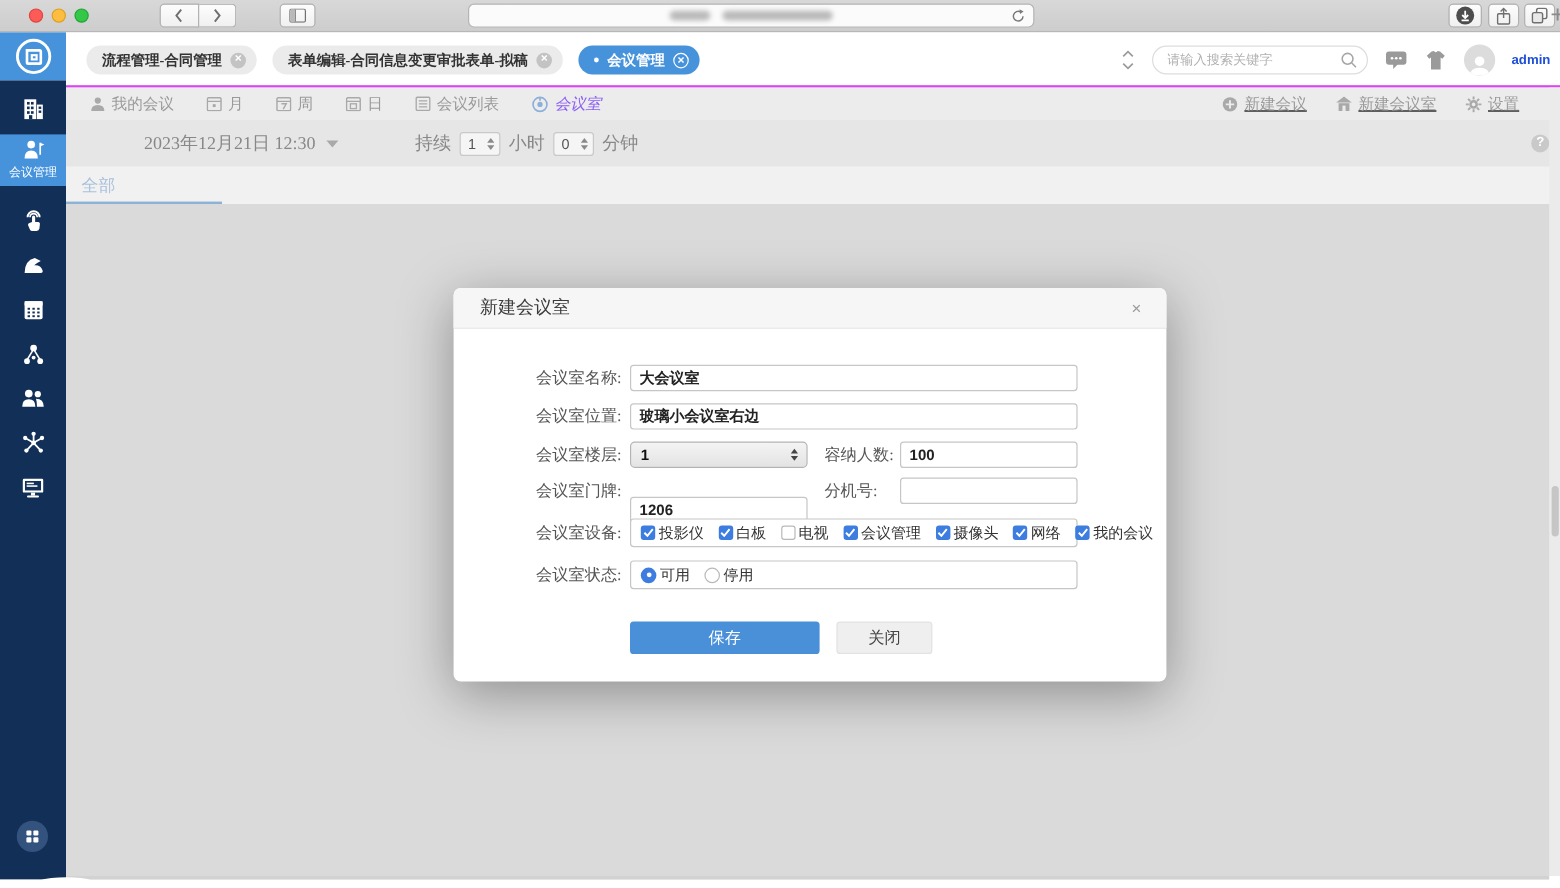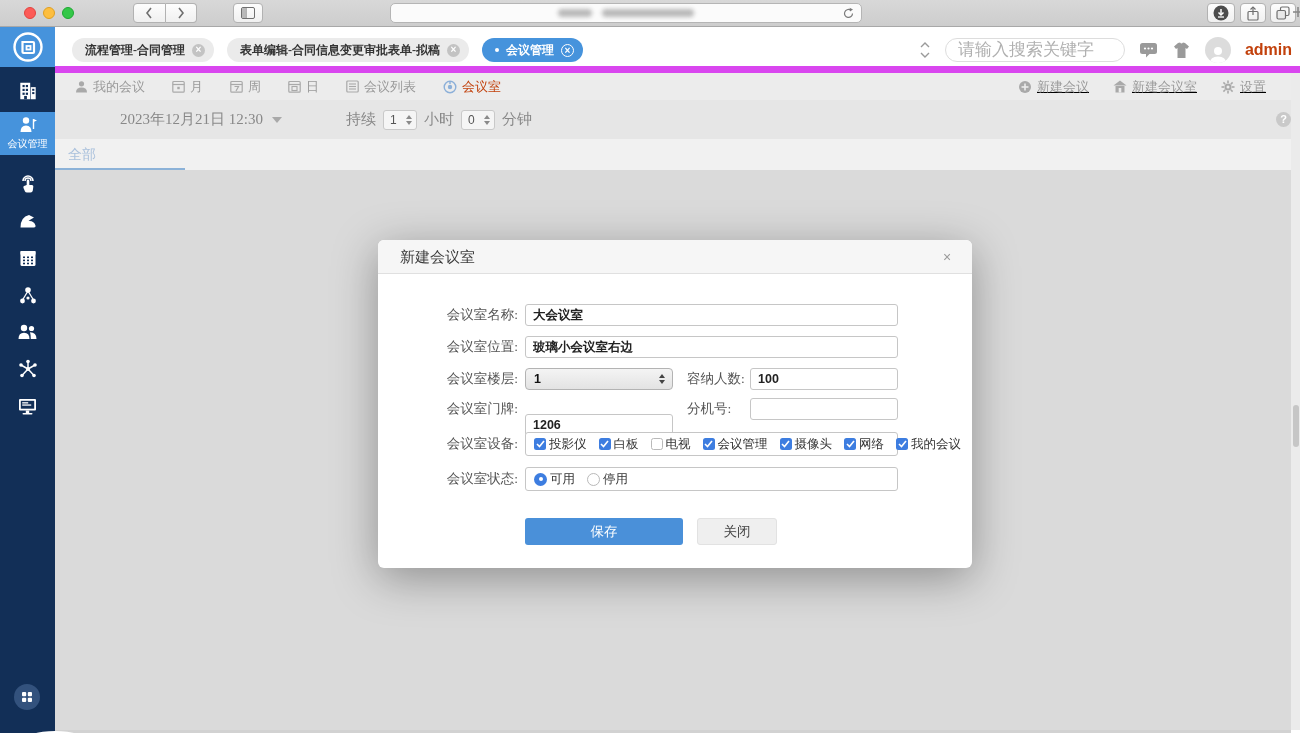--- a/index.html
+++ b/index.html
@@ -22,60 +22,60 @@
   .navgrp .nb:first-child { border-radius:4px 0 0 4px; }
   .navgrp .nb:last-child  { border-radius:0 4px 4px 0; border-left:none; }
   .addr { position:absolute; left:390px; top:3px; width:472px; height:20px; background:#fbfbfb;
           border:1px solid #b5b5b5; border-radius:5px; display:flex; align-items:center; justify-content:center; }
   .blurblock { display:inline-block; height:8px; border-radius:4px; background:#b9b9b9; filter:blur(2px); }
   .addr .reload { position:absolute; right:6px; top:3px; }
   .plusbtn { position:absolute; left:1291px; top:5px; }
 
   
   .appheader { position:absolute; left:55px; top:27px; width:1245px; height:46px; background:#fff;
-               border-bottom:7px solid #d946ef; }
+               border-bottom:2px solid #d946ef; }
   .pills { position:absolute; left:17px; top:11px; display:flex; gap:13px; }
   .pill { height:24px; border-radius:12px; background:#ebebeb; display:flex; align-items:center;
           gap:7px; padding:0 9px 0 13px; font-family:"Liberation Serif", serif; font-weight:bold;
           font-size:12px; color:#333; white-space:nowrap; }
   .pill .x { width:13px; height:13px; border-radius:50%; background:#c3c3c3; color:#fff; font-size:10px;
              line-height:12px; text-align:center; font-family:"Liberation Sans", sans-serif; }
   .pill.active { background:#4693dc; color:#fff; }
   .pill.active .dot { width:4px; height:4px; border-radius:50%; background:#fff; }
   .pill.active .x { background:transparent; border:1px solid #fff; line-height:11px; }
   .hdr-right { position:absolute; right:8px; top:0; height:46px; display:flex; align-items:center; gap:14px; }
   .search { width:180px; height:24px; border:1px solid #ddd; border-radius:12px; background:#fff;
             display:flex; align-items:center; padding:0 8px 0 12px; }
-  .search input { border:none; outline:none; flex:1; font-size:17px; color:#666; background:transparent;
+  .search input { border:none; outline:none; flex:1; font-size:11px; color:#666; background:transparent;
                   font-family:Liberation Serif, serif; }
   .search input::placeholder { color:#b0b0b0; }
   .avatar { width:26px; height:26px; border-radius:50%; background:#dcdcdc; overflow:hidden;
             display:flex; align-items:flex-end; justify-content:center; }
-  .admin { font-size:16px; font-weight:bold; color:#c2410c; }
+  .admin { font-size:11px; font-weight:bold; color:#1d4ed8; }
 
   
   .logo { position:absolute; left:0; top:27px; width:55px; height:40px; background:#4693dc;
           display:flex; align-items:center; justify-content:center; }
   .sidebar { position:absolute; left:0; top:67px; width:55px; height:666px; background:#122f57; }
   .side-item { position:absolute; left:0; width:55px; display:flex; flex-direction:column;
                align-items:center; justify-content:center; }
   .side-item.active { background:#4693dc; }
   .side-label { font-size:10px; color:#fff; margin-top:3px; font-family:"Liberation Sans", sans-serif; }
   .apps-circle { position:absolute; left:14px; top:684px; width:26px; height:26px; border-radius:50%;
                  background:#33527d; display:flex; align-items:center; justify-content:center; }
   .bottom-arc { position:absolute; left:23px; top:731px; width:64px; height:10px; background:#fff;
                 border-radius:32px 32px 0 0 / 10px 10px 0 0; }
 
   
   .toolbar { position:absolute; left:55px; top:73px; width:1245px; height:27px; background:#ececec; }
   .tb-left { position:absolute; left:20px; top:0; height:27px; display:flex; align-items:center; gap:27px; }
   .tb-right { position:absolute; right:34px; top:0; height:27px; display:flex; align-items:center; gap:24px;text-decoration:underline; }
   .tb-item { display:flex; align-items:center; gap:5px; font-family:"Liberation Serif", serif;
              font-size:13px; color:#9a9a9a; white-space:nowrap; }
-  .tb-item.active { color:#c2410c; }
+  .tb-item.active { color:#8b5cf6;font-style:italic; }
 
   
   .datebar { position:absolute; left:55px; top:100px; width:1245px; height:39px; background:#e6e6e6; }
   .db-inner { position:absolute; left:65px; top:0; height:39px; display:flex; align-items:center;
               font-family:"Liberation Serif", serif; font-size:15px; color:#888; }
   .caret-down { width:0; height:0; border-left:5px solid transparent; border-right:5px solid transparent;
                 border-top:6px solid #a9a9a9; display:inline-block; margin-left:9px; }
   .stepper { width:34px; height:20px; background:#f5f5f5; border:1px solid #c9c9c9; border-radius:3px;
              display:flex; align-items:center; margin:0 7px; }
   .stepper .num { flex:1; padding-left:6px; font-size:12px; color:#555; font-family:"Liberation Sans", sans-serif; }

